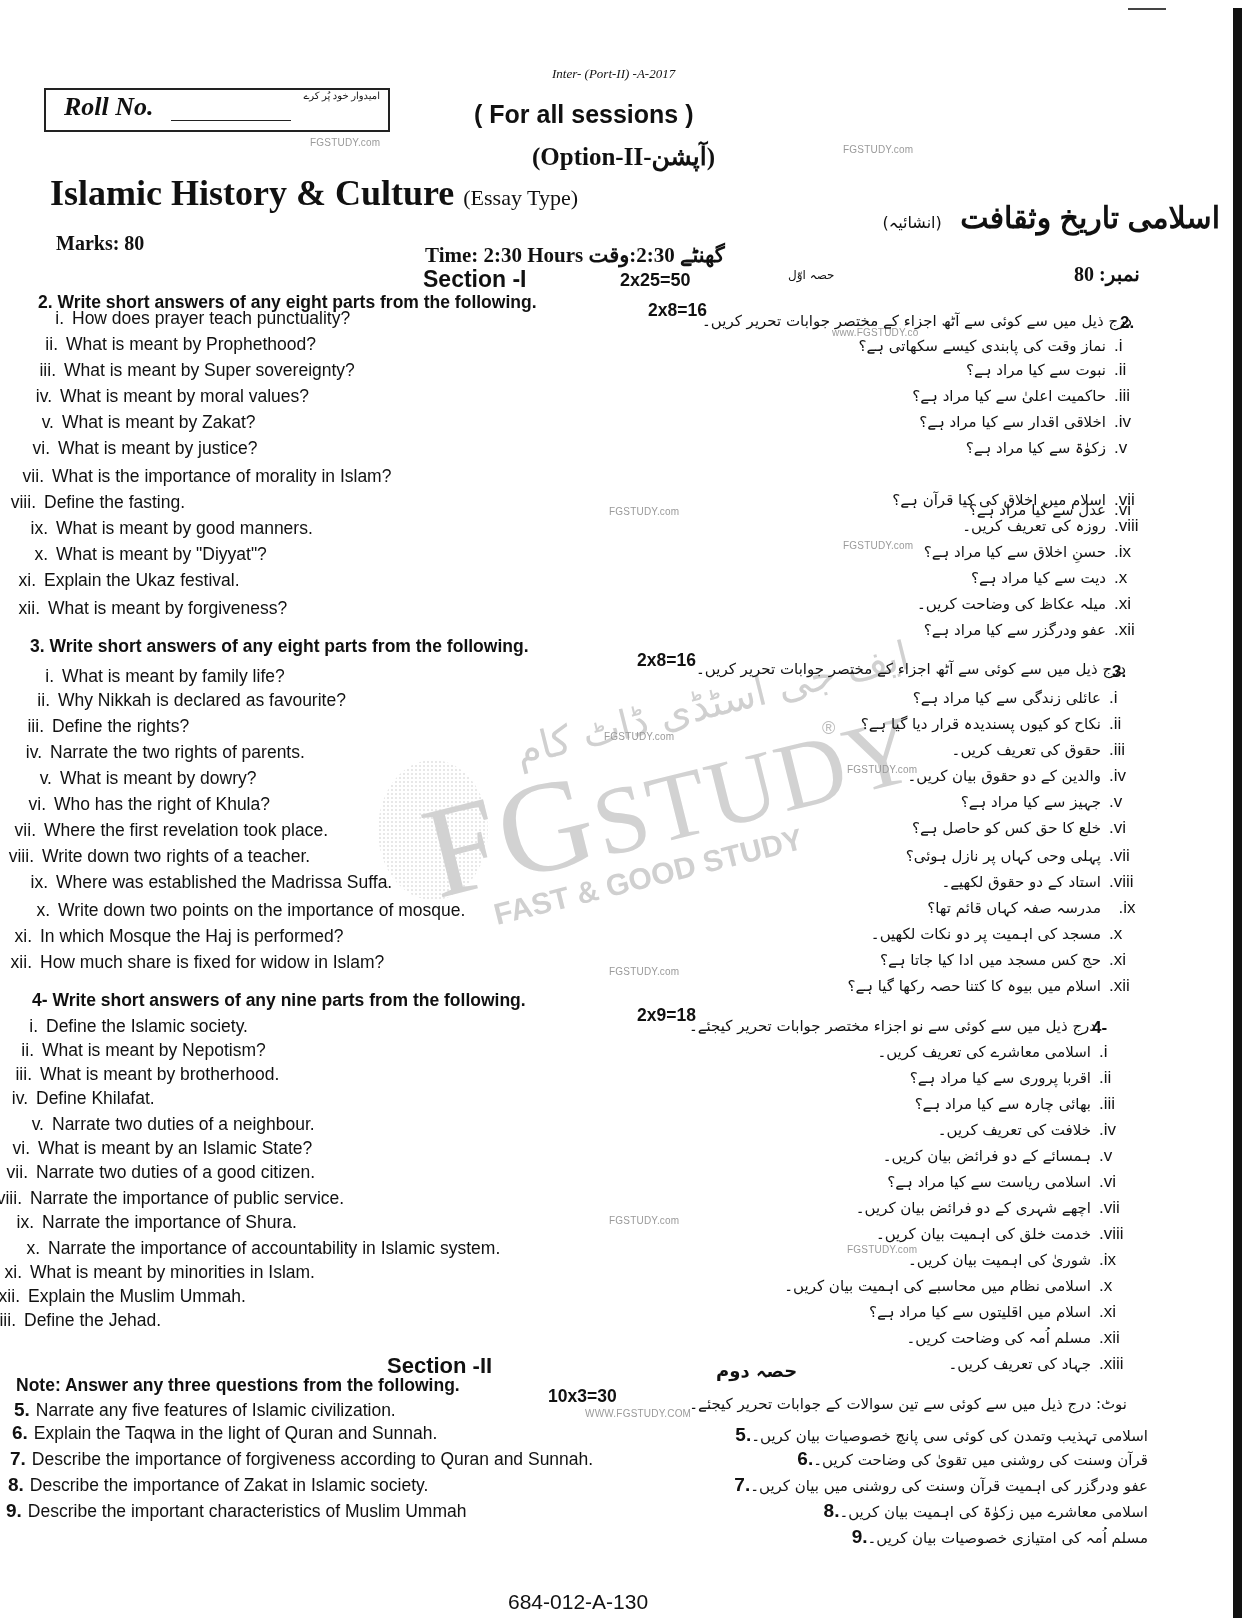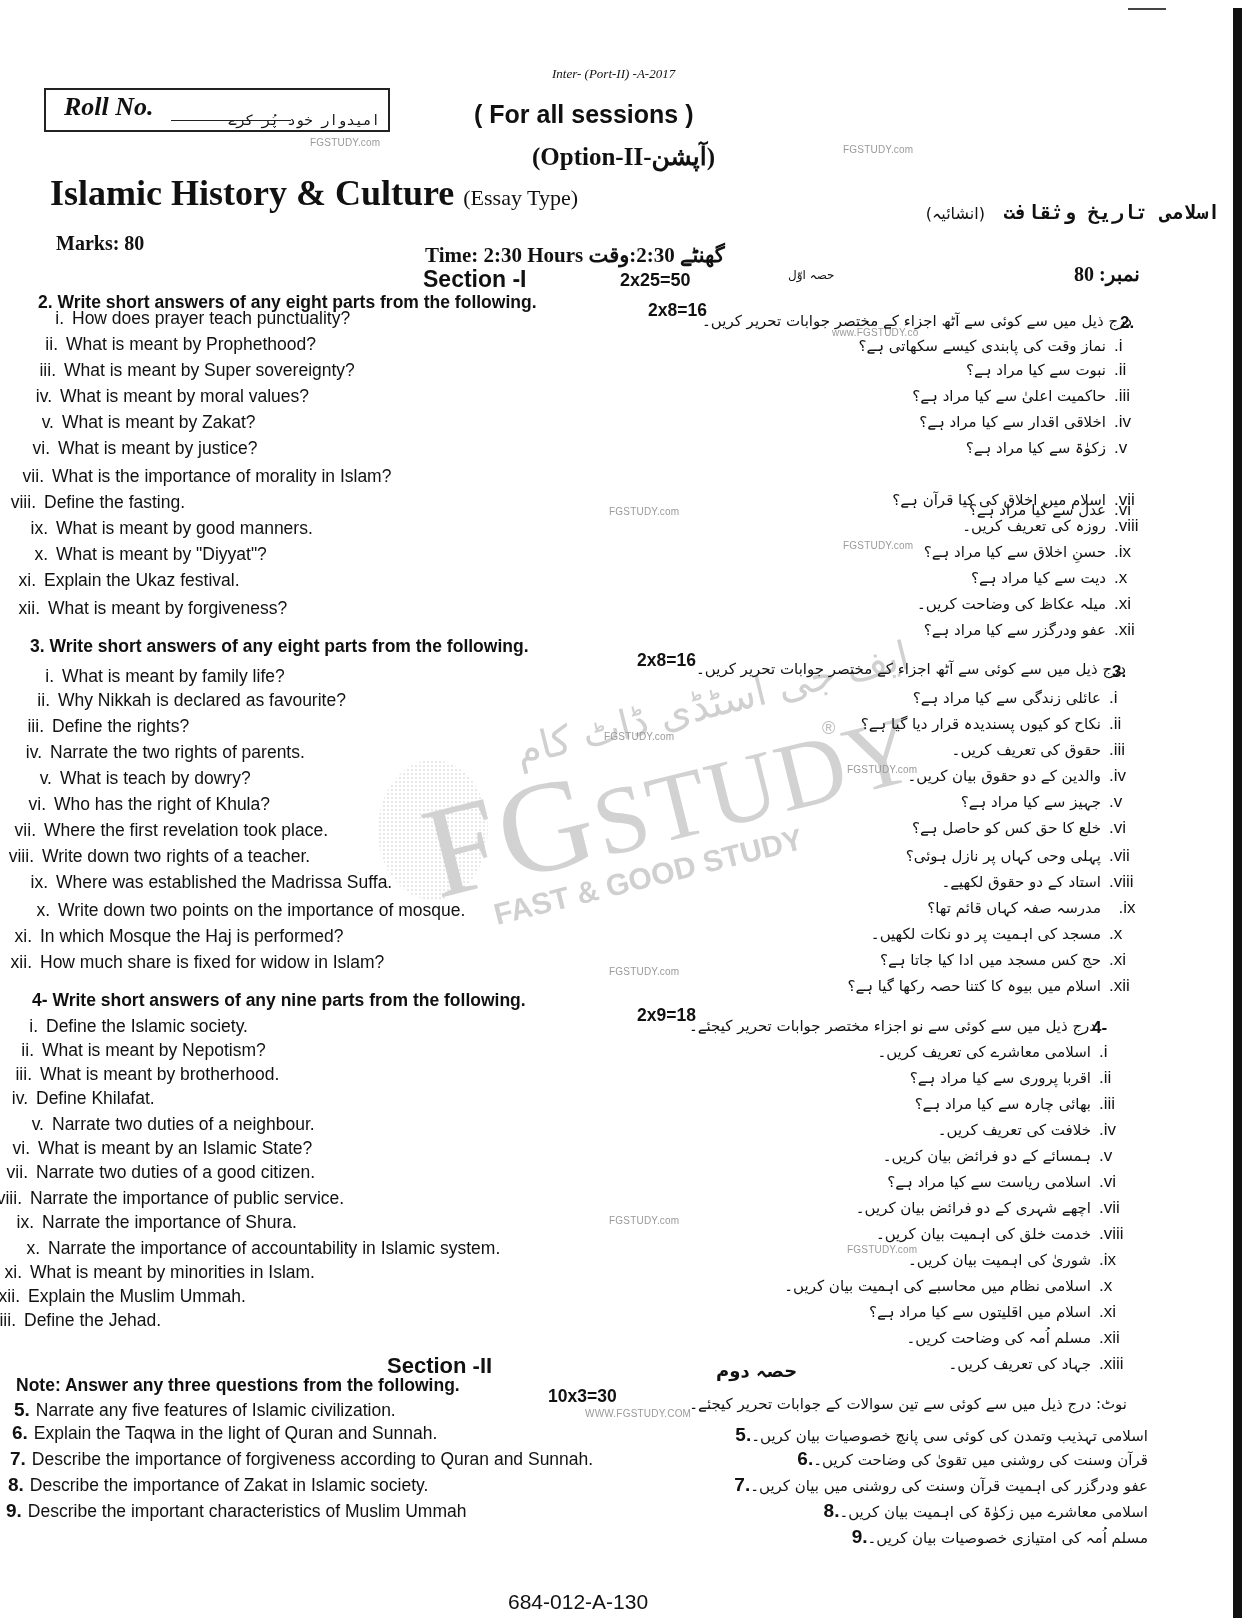--- a/index.html
+++ b/index.html
@@ -12,21 +12,21 @@
   .right-border {
     position: absolute; left: 1233px; top: 8px; width: 9px; height: 1610px; background: #111;
   }
   .top-line { position: absolute; left: 1128px; top: 8px; width: 38px; height: 2px; background: #444; }
   .rollbox {
     position: absolute; left: 44px; top: 88px; width: 346px; height: 44px;
     border: 2px solid #222; box-sizing: border-box;
   }
   .rollbox .lbl { position: absolute; left: 18px; top: 2px; font-size: 26px; font-style: italic; font-weight: bold; font-family: "Liberation Serif", serif; }
   .rollbox .line { position: absolute; left: 125px; top: 30px; width: 120px; border-bottom: 1.5px solid #222; }
-  .rollbox .ur { position: absolute; right: 8px; top: 22px; font-size: 14px; direction: rtl; font-family: Liberation Mono, monospace; }
+  .rollbox .ur { position: absolute; right: 8px; top: 0; font-size: 10px; direction: rtl; font-family: Liberation Serif, serif; }
   .wm-small { color: #9a9a9a; font-size: 10px; letter-spacing: 0.2px; }
   .title { font-family: "Liberation Serif", serif; font-weight: bold; font-size: 36px; }
   .q-head { font-weight: bold; font-size: 17.5px; }
   .q-item { font-size: 17.5px; }
   .num { display: inline-block; text-align: right; width: 44px; margin-right: 8px; }
   .urdu { direction: rtl; font-family: "DejaVu Sans", sans-serif; font-size: 15px; }
   .urdu-num { font-family: "Liberation Sans", sans-serif; font-size: 17px; }
   .watermark-big {
     position: absolute; left: 420px; top: 720px; transform: rotate(-14deg);
     font-family: "Liberation Serif", serif; font-size: 130px; color: #d2d2d2; letter-spacing: 2px;
@@ -81,21 +81,21 @@
 
 <div class="abs" style="left:474px;top:100px;font-size:25px;font-weight:bold;">( For   all   sessions )</div>
 <div class="abs serif" style="left:532px;top:142px;font-size:25px;font-weight:bold;">(Option-II-آپشن)</div>
 
 <div class="abs title" style="left:50px;top:172px;text-align:center;">
   <span>Islamic History &amp; Culture</span>
   <span style="font-weight:normal;font-size:22px;">(Essay Type)</span>
 </div>
 
 <div class="abs" style="left:860px;top:200px;direction:rtl;width:360px;text-align:right;">
-  <span style="font-family:Liberation Mono, monospace;font-size:20px;font-weight:bold;">اسلامی تاریخ وثقافت</span>
+  <span style="font-family:Liberation Sans, sans-serif;font-size:30px;font-weight:bold;">اسلامی تاریخ وثقافت</span>
   <span style="font-family:'DejaVu Sans',sans-serif;font-size:16px;margin-right:14px;">(انشائیہ)</span>
 </div>
 
 <div class="abs serif" style="left:56px;top:232px;font-size:20px;font-weight:bold;">Marks: 80</div>
 <div class="abs serif" style="left:425px;top:243px;font-size:21px;font-weight:bold;">Time: 2:30 Hours گھنٹے 2:30:وقت</div>
 <div class="abs serif" style="left:1074px;top:262px;font-size:20px;font-weight:bold;direction:rtl;">نمبر: 80</div>
 
 <div class="abs" style="left:423px;top:266px;font-size:23px;font-weight:bold;">Section -I</div>
 <div class="abs" style="left:620px;top:270px;font-size:18px;font-weight:bold;">2x25=50</div>
 <div class="abs urdu" style="left:788px;top:268px;font-size:12px;font-weight:normal;">حصہ اوّل</div>
@@ -145,21 +145,21 @@
 
 <div id="q3-parts">
     <div class="abs q-item" style="left: 10px; top: 666px;"><span class="num">i.</span><span>What is meant by family life?</span></div>
     <div class="abs" style="right: 105px; top: 688px;"><span class="urdu">عائلی زندگی سے کیا مراد ہے؟</span><span class="urdu-num" style="display: inline-block; width: 36px; margin-left: 8px;">.i</span></div>
     <div class="abs q-item" style="left: 6px; top: 690px;"><span class="num">ii.</span><span>Why Nikkah is declared as favourite?</span></div>
     <div class="abs" style="right: 105px; top: 714px;"><span class="urdu">نکاح کو کیوں پسندیدہ قرار دیا گیا ہے؟</span><span class="urdu-num" style="display: inline-block; width: 36px; margin-left: 8px;">.ii</span></div>
     <div class="abs q-item" style="left: 0px; top: 716px;"><span class="num">iii.</span><span>Define the rights?</span></div>
     <div class="abs" style="right: 105px; top: 740px;"><span class="urdu">حقوق کی تعریف کریں۔</span><span class="urdu-num" style="display: inline-block; width: 36px; margin-left: 8px;">.iii</span></div>
     <div class="abs q-item" style="left: -2px; top: 742px;"><span class="num">iv.</span><span>Narrate the two rights of parents.</span></div>
     <div class="abs" style="right: 105px; top: 766px;"><span class="urdu">والدین کے دو حقوق بیان کریں۔</span><span class="urdu-num" style="display: inline-block; width: 36px; margin-left: 8px;">.iv</span></div>
-    <div class="abs q-item" style="left: 8px; top: 768px;"><span class="num">v.</span><span>What is teach by dowry?</span></div>
+    <div class="abs q-item" style="left: 8px; top: 768px;"><span class="num">v.</span><span>What is meant by dowry?</span></div>
     <div class="abs" style="right: 105px; top: 792px;"><span class="urdu">جہیز سے کیا مراد ہے؟</span><span class="urdu-num" style="display: inline-block; width: 36px; margin-left: 8px;">.v</span></div>
     <div class="abs q-item" style="left: 2px; top: 794px;"><span class="num">vi.</span><span>Who has the right of Khula?</span></div>
     <div class="abs" style="right: 105px; top: 818px;"><span class="urdu">خلع کا حق کس کو حاصل ہے؟</span><span class="urdu-num" style="display: inline-block; width: 36px; margin-left: 8px;">.vi</span></div>
     <div class="abs q-item" style="left: -8px; top: 820px;"><span class="num">vii.</span><span>Where the first revelation took place.</span></div>
     <div class="abs" style="right: 105px; top: 846px;"><span class="urdu">پہلی وحی کہاں پر نازل ہوئی؟</span><span class="urdu-num" style="display: inline-block; width: 36px; margin-left: 8px;">.vii</span></div>
     <div class="abs q-item" style="left: -10px; top: 846px;"><span class="num">viii.</span><span>Write down two rights of a teacher.</span></div>
     <div class="abs" style="right: 105px; top: 872px;"><span class="urdu">استاد کے دو حقوق لکھیے۔</span><span class="urdu-num" style="display: inline-block; width: 36px; margin-left: 8px;">.viii</span></div>
     <div class="abs q-item" style="left: 4px; top: 872px;"><span class="num">ix.</span><span>Where was established the Madrissa Suffa.</span></div>
     <div class="abs" style="right: 105px; top: 898px; text-align: center;"><span class="urdu">مدرسہ صفہ کہاں قائم تھا؟</span><span class="urdu-num" style="display: inline-block; width: 36px; margin-left: 8px;">.ix</span></div>
     <div class="abs q-item" style="left: 6px; top: 900px;"><span class="num">x.</span><span>Write down two points on the importance of mosque.</span></div>

